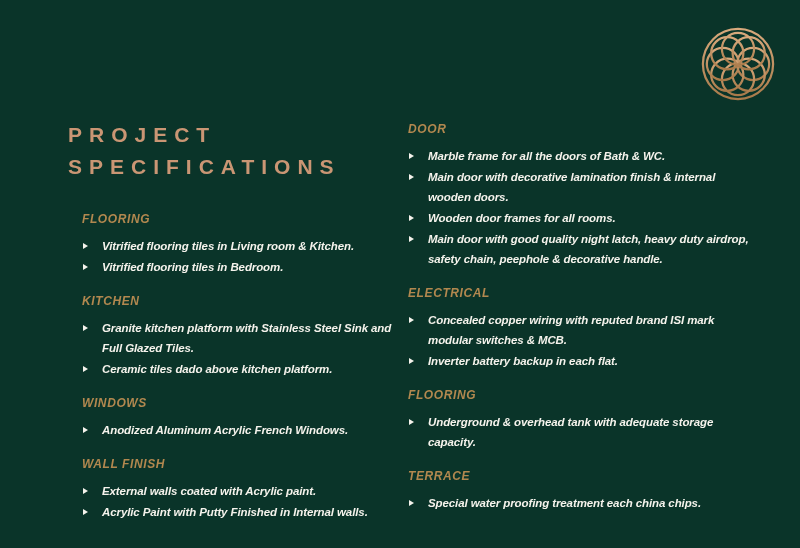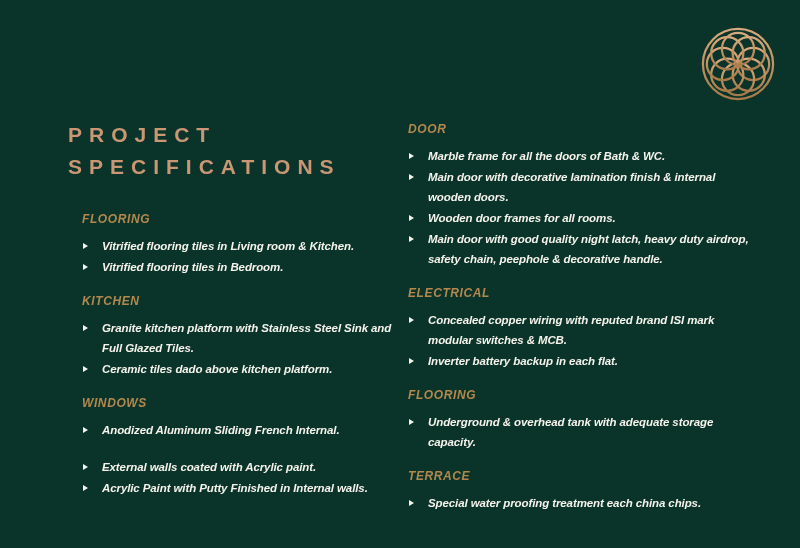--- a/index.html
+++ b/index.html
@@ -123,24 +123,25 @@
         </div>
         <div class="spec-item">
           <span class="tri"></span>
           <span class="spec-item-text">Ceramic tiles dado above kitchen platform.</span>
         </div>
       </div>
       <div class="spec-section">
         <div class="section-heading">WINDOWS</div>
         <div class="spec-item">
           <span class="tri"></span>
-          <span class="spec-item-text">Anodized Aluminum Sliding French Internal.</span>
+          <span class="spec-item-text">Anodized Aluminum Acrylic French Windows.</span>
         </div>
       </div>
       <div class="spec-section">
+        <div class="section-heading">WALL FINISH</div>
         <div class="spec-item">
           <span class="tri"></span>
           <span class="spec-item-text">External walls coated with Acrylic paint.</span>
         </div>
         <div class="spec-item">
           <span class="tri"></span>
           <span class="spec-item-text">Acrylic Paint with Putty Finished in Internal walls.</span>
         </div>
       </div>
     </div>

